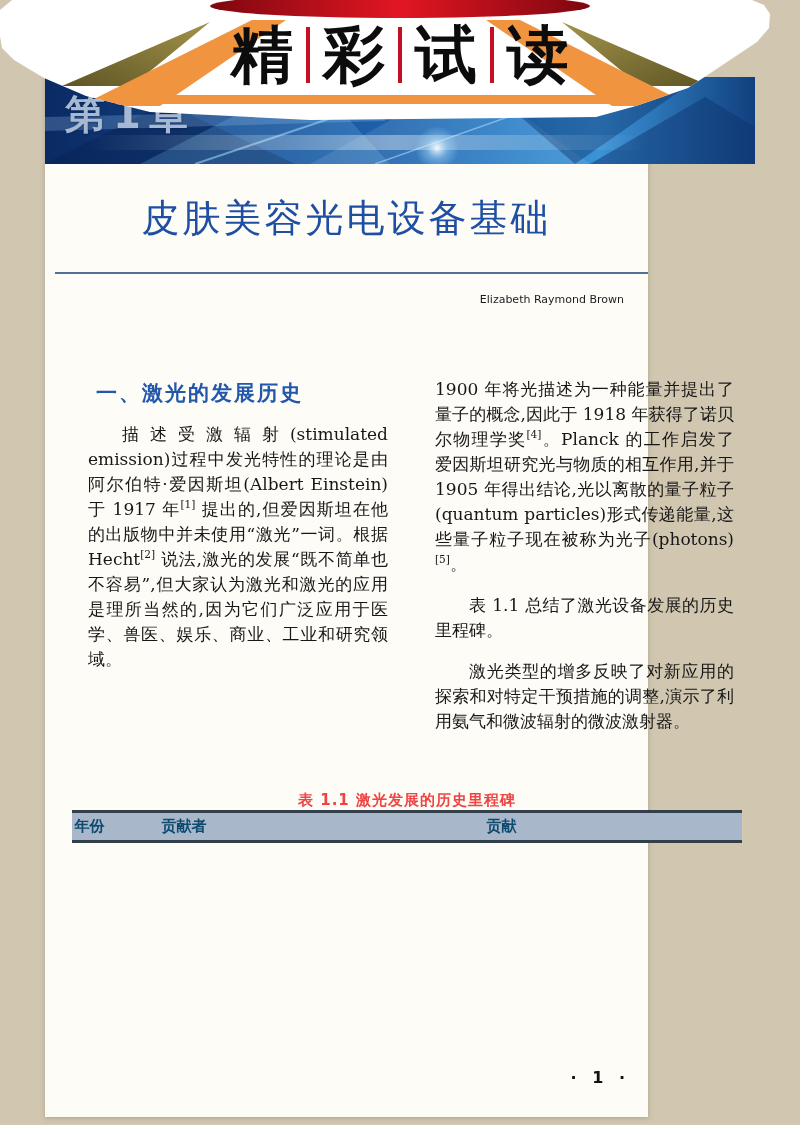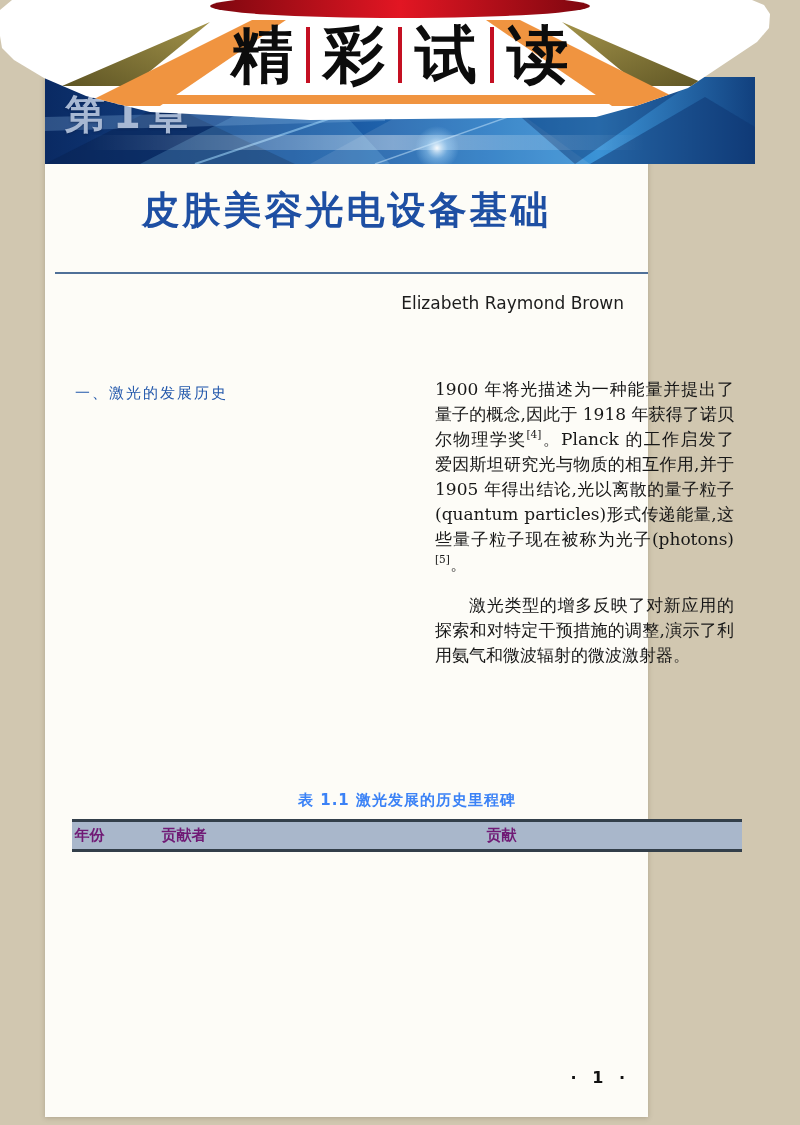--- a/index.html
+++ b/index.html
@@ -38,52 +38,52 @@
     position:absolute;left:50%;top:24px;transform:translateX(-50%);
     margin-left:14px;display:flex;align-items:center;gap:13px;z-index:2;
   }
   .bchar{
     font-family:"DejaVu Sans", sans-serif;font-weight:900;
     font-size:62px;line-height:1;color:#0c0c0c;
   }
   .bsep{width:4px;height:56px;background:#c41022;}
   
   .doc-title{
-    position:absolute;left:0;top:145px;width:100%;text-align:center;
-    font-weight:bold;font-size:38px;letter-spacing:3px;color:#1e4fa3;
+    position:absolute;left:0;top:153px;width:100%;text-align:center;
+    font-weight:normal;font-size:38px;letter-spacing:3px;color:#1e4fa3;
   }
   .rule{position:absolute;left:10px;right:0;top:232px;height:2px;background:#4f7098;}
   .author{
     position:absolute;right:24px;top:253px;
-    font-family:"DejaVu Sans", sans-serif;font-size:17px;color:#1c1c1c;
+    font-family:"DejaVu Sans", sans-serif;font-size:11px;color:#1c1c1c;
   }
   
   .col{
     position:absolute;width:332px;font-size:17px;line-height:25px;
     text-align:justify;color:#171717;
   }
   .col-left{left:27px;top:322px;}
   .col-right{left:374px;top:321px;width:331px;}
   .section-heading{
-    margin:19px 0 14px 3px;
-    font-family:"DejaVu Sans", sans-serif;font-weight:normal;
-    font-size:15px;letter-spacing:2px;color:#2257ab;
+    margin:19px 0 14px 24px;
+    font-family:"DejaVu Sans", sans-serif;font-weight:bold;
+    font-size:21px;letter-spacing:2px;color:#2257ab;
   }
   .para{margin:16px;text-indent:2em;}
   .para.flush{text-indent:0;}
   sup{font-size:.62em;line-height:0;vertical-align:super;}
   
   .tablewrap{position:absolute;left:27px;top:751px;width:670px;}
   .tcaption{
     text-align:center;font-family:"DejaVu Sans", sans-serif;font-weight:bold;
-    font-size:15px;letter-spacing:1px;color:#3b82f6;
+    font-size:15px;letter-spacing:1px;color:#ef4444;
   }
   table.milestones{
-    width:100%;border-collapse:collapse;margin-top:9px;
-    background:#f6eed3;font-size:14.5px;color:#701a75;
+    width:100%;border-collapse:collapse;
+    background:#f6eed3;font-size:14.5px;color:#0c4a6e;
     border-top:3px solid #333f4a;border-bottom:3px solid #333f4a;
   }
   table.milestones thead th{
     background:#a9b7cb;font-weight:bold;font-size:15px;
     padding:4px 2px 4px;border-bottom:2px solid #333f4a;text-align:center;
   }
   th.c-year{width:31px;text-align:left;padding-left:5px;}
   th.c-contrib{width:150px;font-family:Liberation Serif, serif;}
   table.milestones td{vertical-align:top;padding:3px 0 3px;line-height:22.5px;}
   td.c-year{padding-left:5px;}
@@ -138,29 +138,31 @@
   </div>
 
   <div class="doc-title">皮肤美容光电设备基础</div>
   <div class="rule"></div>
   <div class="author">Elizabeth Raymond Brown</div>
 
   <div class="col col-left">
     <div class="section-heading">一、激光的发展历史</div>
     <div>
 
+        <p class="para">描述受激辐射(stimulated emission)过程中发光特性的理论是由阿尔伯特·爱因斯坦(Albert Einstein)于 1917 年<sup>[1]</sup> 提出的,但爱因斯坦在他的出版物中并未使用“激光”一词。根据 Hecht<sup>[2]</sup> 说法,激光的发展“既不简单也不容易”,但大家认为激光和激光的应用是理所当然的,因为它们广泛应用于医学、兽医、娱乐、商业、工业和研究领域。</p>
 
       </div>
   </div>
 
   <div class="col col-right">
     <div>
 
         <p class="para flush">1900 年将光描述为一种能量并提出了量子的概念,因此于 1918 年获得了诺贝尔物理学奖<sup>[4]</sup>。Planck 的工作启发了爱因斯坦研究光与物质的相互作用,并于 1905 年得出结论,光以离散的量子粒子(quantum particles)形式传递能量,这些量子粒子现在被称为光子(photons)<sup>[5]</sup>。</p>
 
+        <p class="para">表 1.1 总结了激光设备发展的历史里程碑。</p>
 
 
         <p class="para">激光类型的增多反映了对新应用的探索和对特定干预措施的调整,演示了利用氨气和微波辐射的微波激射器。</p>
       </div>
   </div>
 
   <div class="tablewrap">
     <div class="tcaption">表 1.1  激光发展的历史里程碑</div>
     <table class="milestones">
       <thead>

